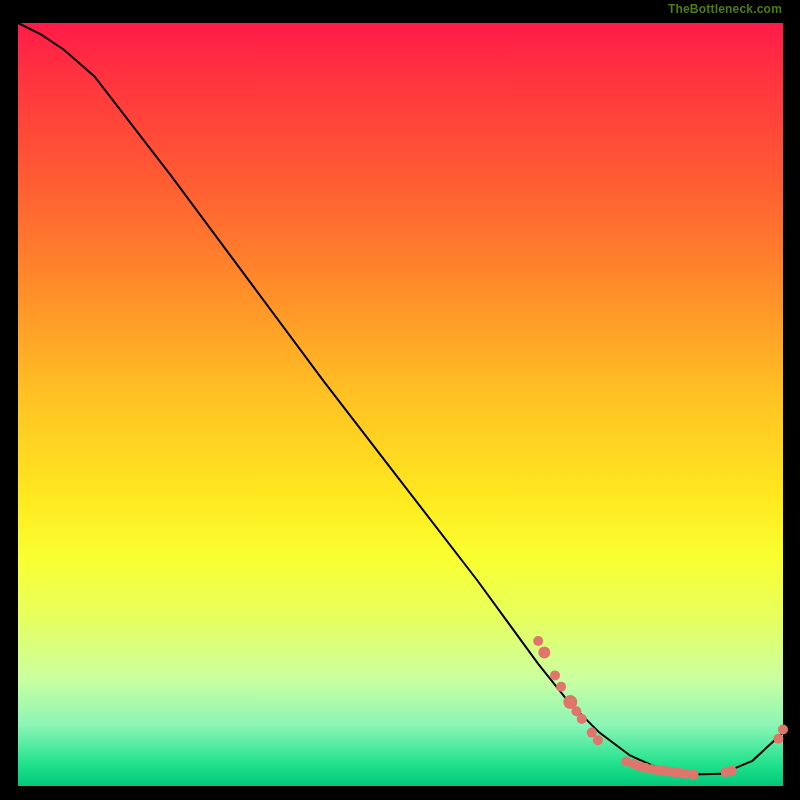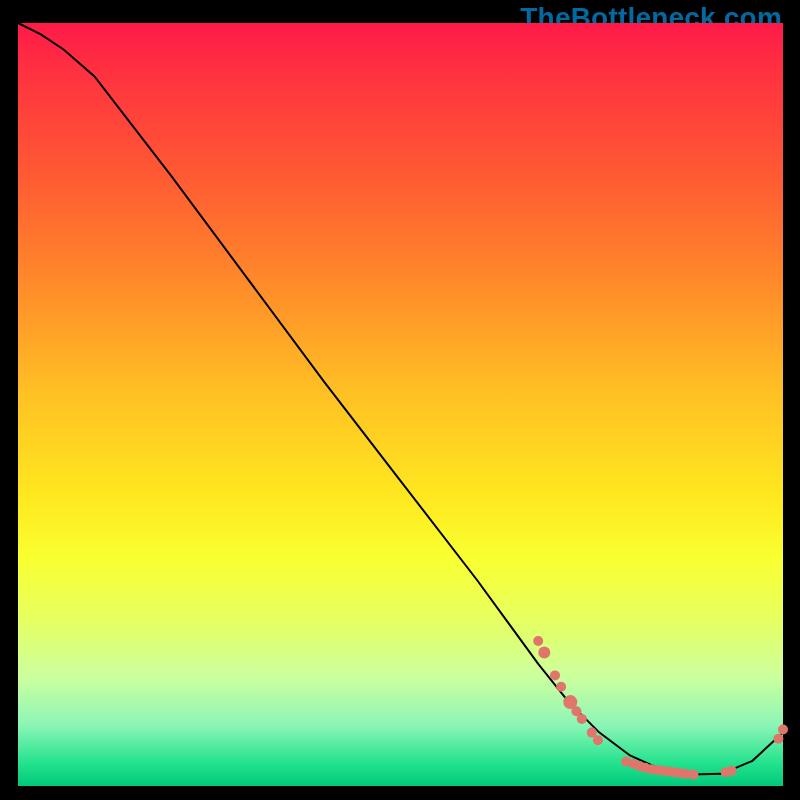--- a/index.html
+++ b/index.html
@@ -31,23 +31,23 @@
       #8cf5b6 92%,
       #23e28d 97%,
       #00c97a 100%
     );
   }
   .brand {
     position: absolute;
     right: 18px;
     top: 2px;
     font-family: Arial, Helvetica, sans-serif;
-    font-size: 28px;
+    font-size: 12px;
     font-weight: 600;
-    color: #0369a1;
+    color: #4d7c0f;
     letter-spacing: 0.2px;
   }
   svg.curve {
     position: absolute;
     left: 0;
     top: 0;
     width: 765px;
     height: 763px;
     overflow: visible;
   }

